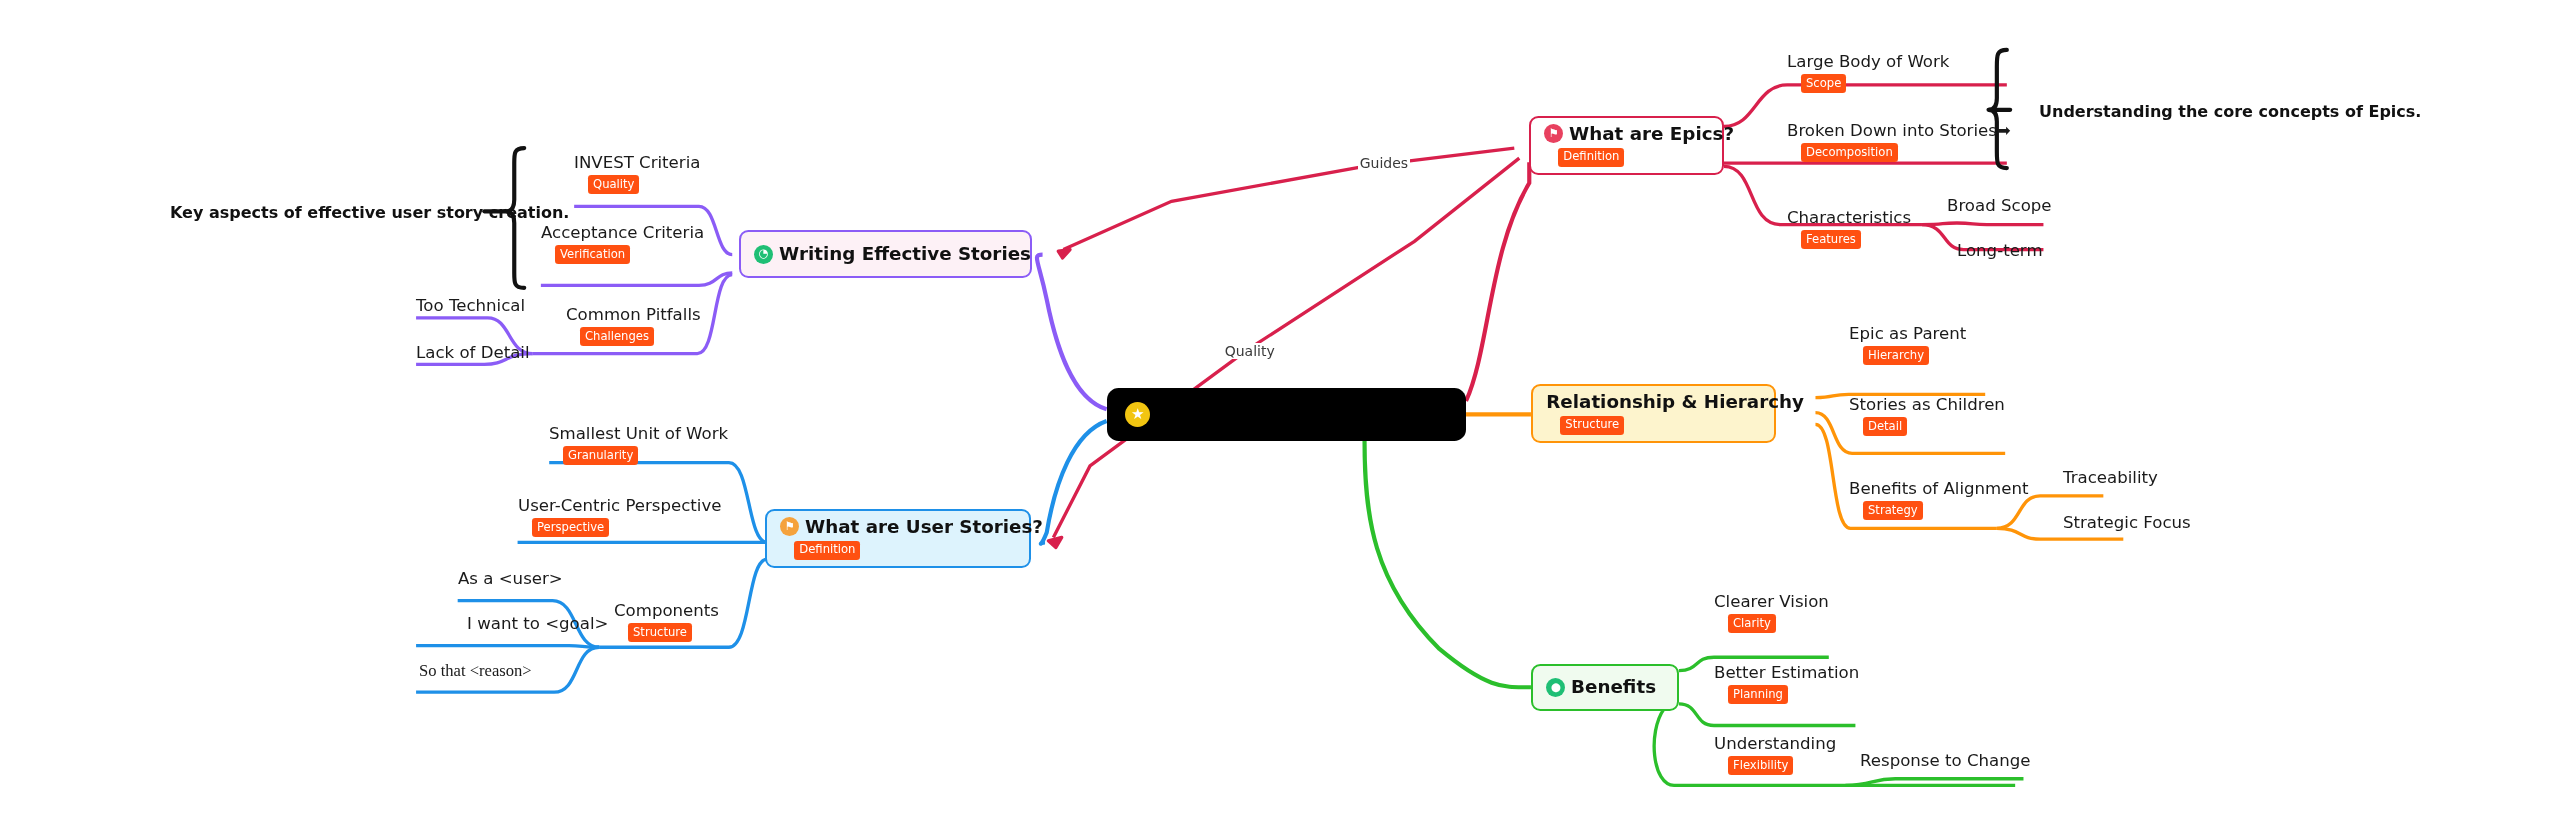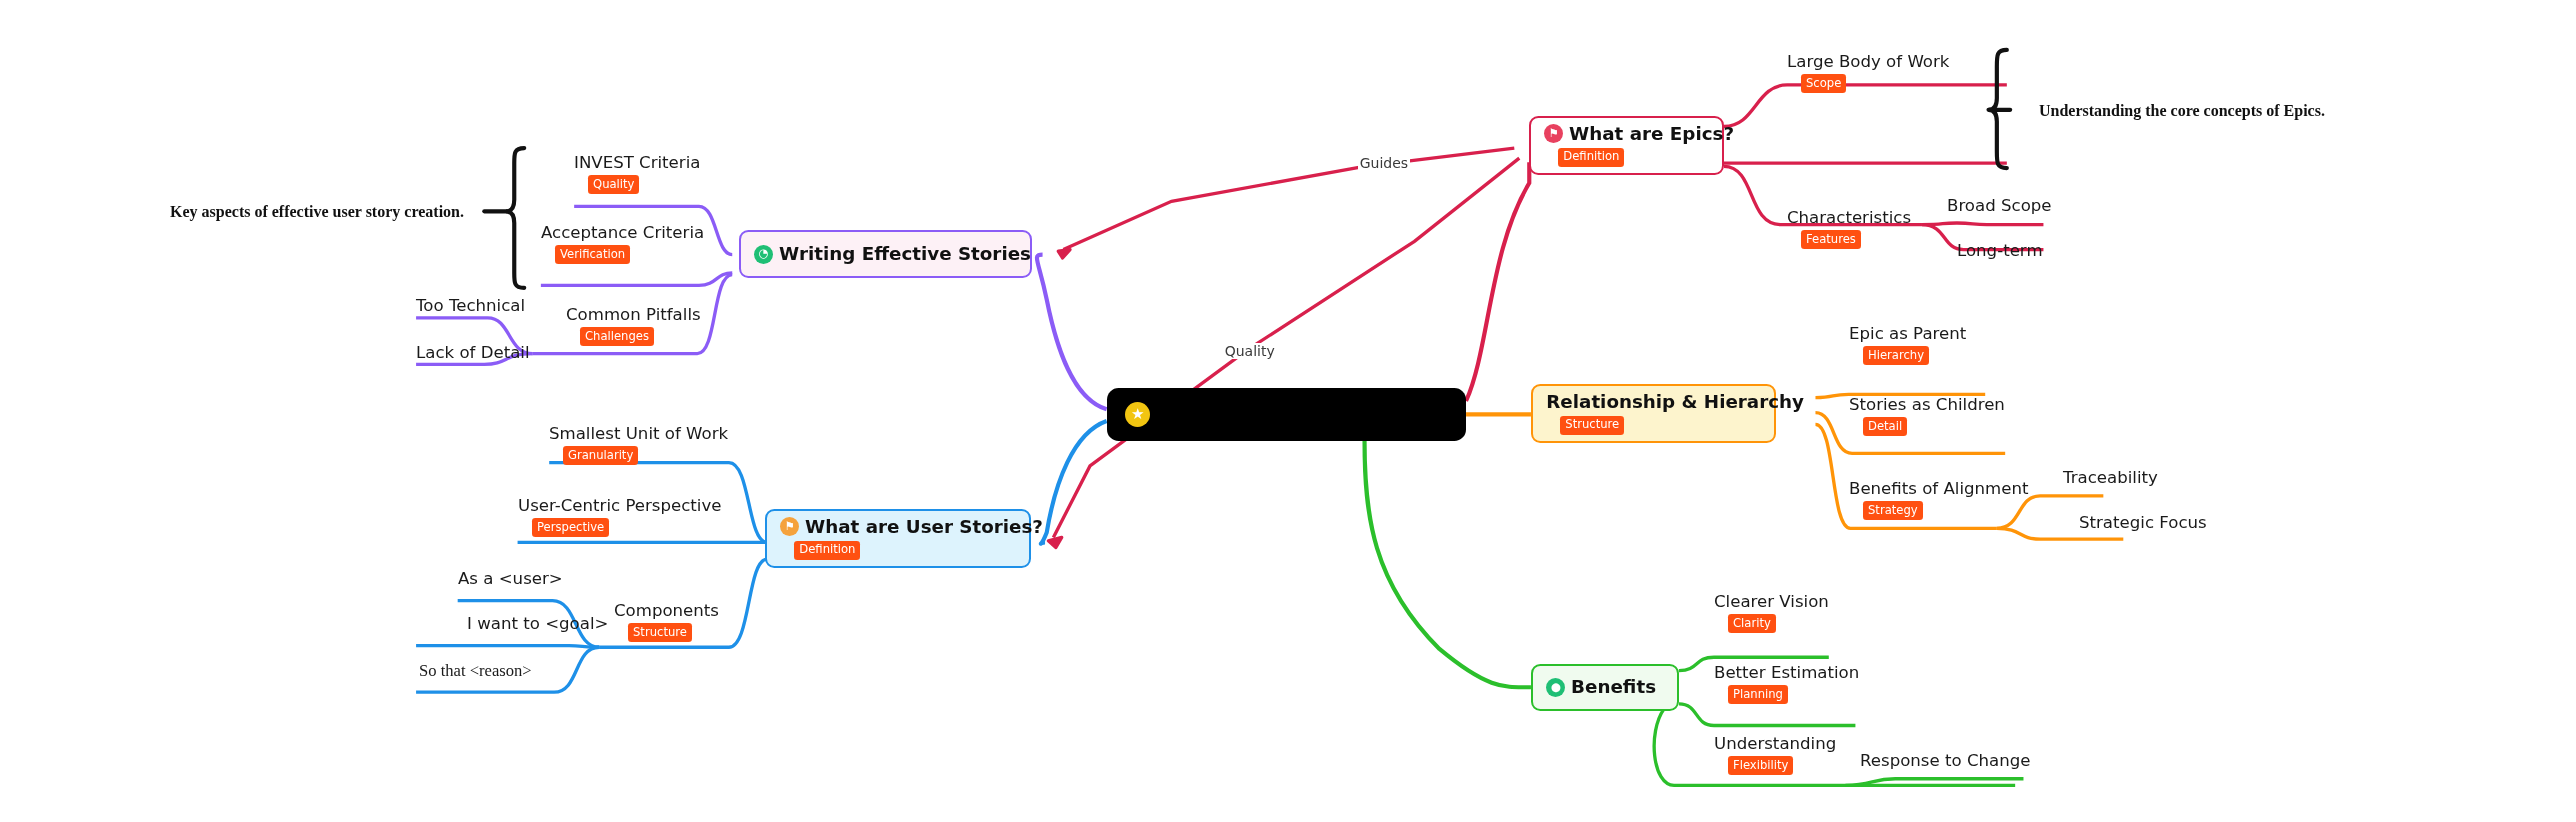--- a/index.html
+++ b/index.html
@@ -64,21 +64,21 @@
   .subleaf-text{font-size:16.6px;color:#1a1a1a;white-space:nowrap;line-height:1.15;}
 
   
   .rel-label{
     position:absolute;font-size:14px;color:#3a3a3a;white-space:nowrap;z-index:25;
     background:#ffffff;padding:0 1.7px;
   }
 
   
   .summary-text{
-    position:absolute;font-size:16px;font-weight:bold;color:#111111;white-space:nowrap;z-index:25;font-family:Liberation Serif, serif;
+    position:absolute;font-size:16px;font-weight:bold;color:#111111;white-space:nowrap;z-index:25;
   }
 </style>
 </head>
 <body>
 
 <div id="canvas">
 
   <svg class="edges" viewBox="0 0 3096 988">
 
     <path d="M1762,482 C1790,420 1790,300 1838,220 L1838,195" fill="none" stroke="#D8204C" stroke-width="5"></path>
@@ -145,20 +145,24 @@
       <span>What are Epics?</span>
     </div>
     <span class="tag">Definition</span>
   </div>
 
   <div class="leaf" style="left:1787px;top:52px;">
     <div class="leaf-text">Large Body of Work</div>
     <span class="tag">Scope</span>
   </div>
 
+  <div class="leaf" style="left:1787px;top:121px;">
+    <div class="leaf-text">Broken Down into Stories➡</div>
+    <span class="tag">Decomposition</span>
+  </div>
 
   <div class="leaf" style="left:1787px;top:208px;">
     <div class="leaf-text">Characteristics</div>
     <span class="tag">Features</span>
   </div>
 
   <div class="subleaf" style="left:1947px;top:196px;">
     <div class="subleaf-text">Broad Scope</div>
   </div>
   <div class="subleaf" style="left:1957px;top:241px;">
@@ -245,21 +249,21 @@
   </div>
 
   <div class="leaf" style="left:1849px;top:479px;">
     <div class="leaf-text">Benefits of Alignment</div>
     <span class="tag">Strategy</span>
   </div>
 
   <div class="subleaf" style="left:2063px;top:468px;">
     <div class="subleaf-text">Traceability</div>
   </div>
-  <div class="subleaf" style="left:2063px;top:513px;margin-left:16px;">
+  <div class="subleaf" style="left:2063px;top:513px;">
     <div class="subleaf-text">Strategic Focus</div>
   </div>
 
   <div class="branch-node" style="left:1531px;top:664px;width:148px;height:47px;justify-content:center;border-color:#2BBF2B;background:#F0FBEF;">
     <div class="branch-title">
       <span class="glyph" style="background:#1FBF75;">●</span>
       <span>Benefits</span>
     </div>
   </div>
 

